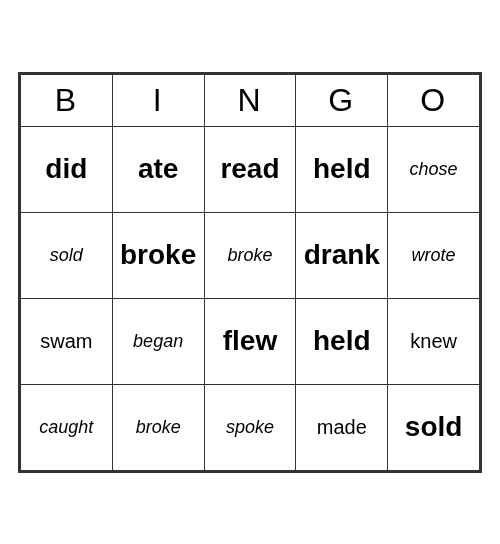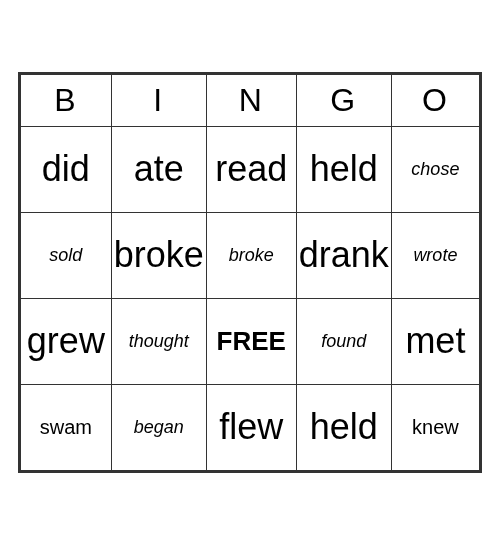--- a/index.html
+++ b/index.html
@@ -44,22 +44,22 @@
       font-weight: normal;
       letter-spacing: 2px;
     }
 
     .cell-text {
       font-size: 20px;
       font-weight: normal;
     }
 
     .cell-text-large {
-      font-size: 36px;
-      font-weight: normal;
+      font-size: 28px;
+      font-weight: bold;
       margin-top: 17px;
     }
 
     .cell-text-small {
       font-size: 18px;
       font-style: italic;
     }
 
     .cell-text-free {
       font-size: 26px;
@@ -89,28 +89,28 @@
           <td><span class="cell-text-small">chose</span></td>
         </tr>
         <tr>
           <td><span class="cell-text-small">sold</span></td>
           <td><span class="cell-text-large">broke</span></td>
           <td><span class="cell-text-small">broke</span></td>
           <td><span class="cell-text-large">drank</span></td>
           <td><span class="cell-text-small">wrote</span></td>
         </tr>
         <tr>
-          <td><span class="cell-text-large">grew</span></td>
-          <td><span class="cell-text-small">thought</span></td>
-          <td><span class="cell-text-free">FREE</span></td>
-          <td><span class="cell-text-small">found</span></td>
-          <td><span class="cell-text-large">met</span></td>
-        </tr>
-        <tr>
           <td><span class="cell-text">swam</span></td>
           <td><span class="cell-text-small">began</span></td>
           <td><span class="cell-text-large">flew</span></td>
           <td><span class="cell-text-large">held</span></td>
           <td><span class="cell-text">knew</span></td>
         </tr>
+        <tr>
+          <td><span class="cell-text-small">caught</span></td>
+          <td><span class="cell-text-small">broke</span></td>
+          <td><span class="cell-text-small">spoke</span></td>
+          <td><span class="cell-text">made</span></td>
+          <td><span class="cell-text-large">sold</span></td>
+        </tr>
       </tbody>
   </table>
 </div>
 
 </body></html>

